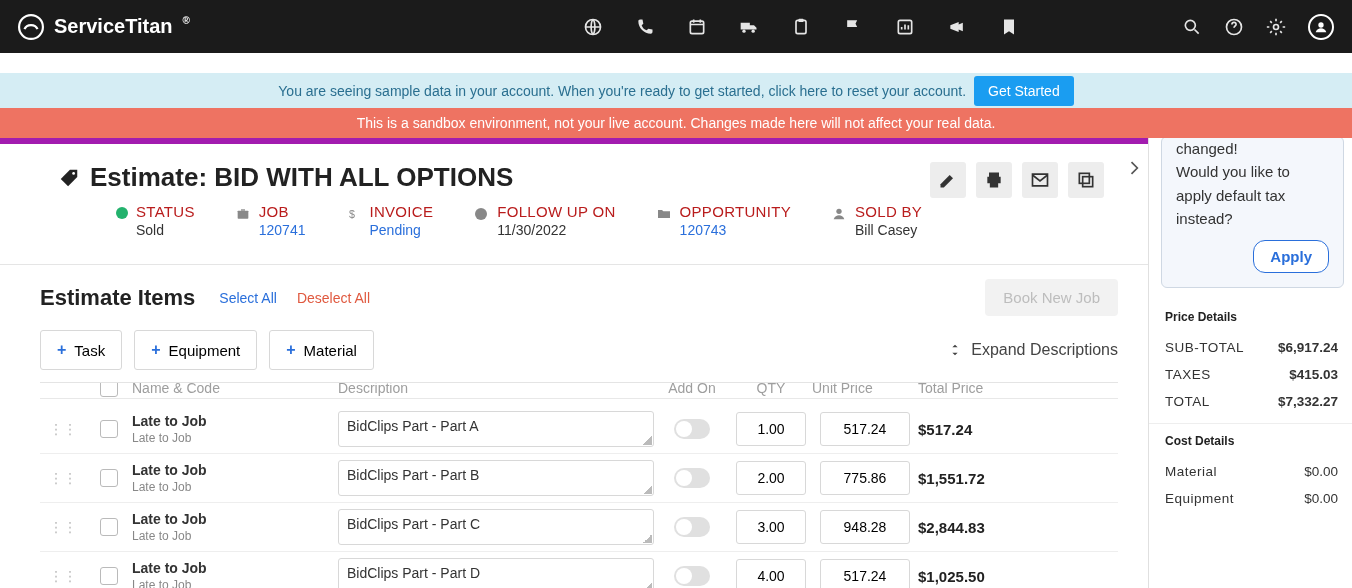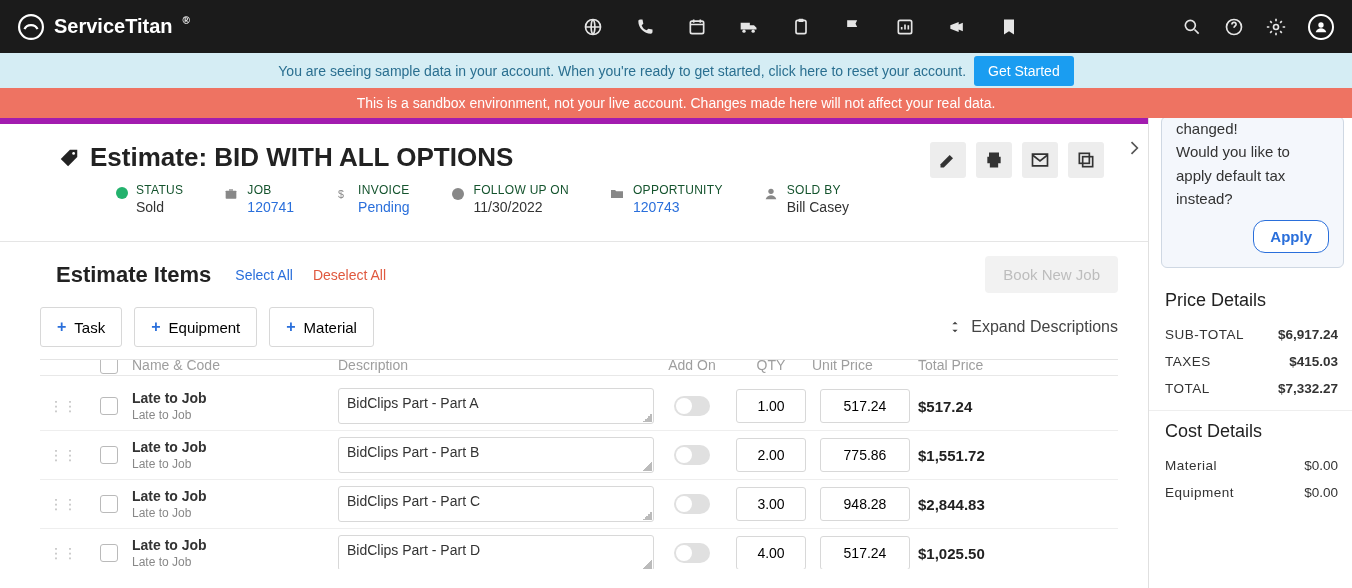--- a/index.html
+++ b/index.html
@@ -5,42 +5,42 @@
   *{box-sizing:border-box;margin:0;padding:0;font-family:Arial,Helvetica,sans-serif;}
   body{background:#fff;color:#222;font-size:14px;width:1352px;height:588px;overflow:hidden;}
   .topbar{background:#1b1b1b;height:53px;display:flex;align-items:center;padding:0 18px;color:#fff;}
   .logo{display:flex;align-items:center;gap:10px;font-weight:bold;font-size:20px;}
   .logo-mark{width:26px;height:26px;}
   .nav-icons{display:flex;align-items:center;gap:32px;margin-left:auto;margin-right:auto;padding-left:230px;}
   .nav-icons .ic, .right-icons .ic{width:20px;height:20px;fill:#e5e5e5;cursor:pointer;}
   .right-icons{display:flex;align-items:center;gap:22px;}
   .avatar-circle{width:26px;height:26px;border:2px solid #fff;border-radius:50%;display:flex;align-items:center;justify-content:center;}
   .avatar-circle svg{width:16px;height:16px;fill:#fff;}
-  .banner1{background:#d5edf4;color:#2a6f90;font-size:14px;height:35px;display:flex;align-items:center;justify-content:center;gap:8px;}
+  .banner1{background:#d5edf4;color:#2a6f90;font-size:14px;height:35px;display:flex;align-items:center;justify-content:center;gap:8px;margin-top:20px;}
   .btn-getstarted{background:#1a9df1;color:#fff;border:none;border-radius:3px;padding:7px 14px;font-size:14px;cursor:pointer;}
   .banner2{background:#ee7362;color:#fff;height:30px;display:flex;align-items:center;justify-content:center;font-size:14px;}
   .mainrow{display:flex;height:calc(588px - 53px - 35px - 30px);}
   .leftpane{flex:1;overflow:hidden;position:relative;border-top:6px solid #a21caf;}
   .rightpane{width:204px;border-left:1px solid #e0e0e0;padding:0 0 0 0;overflow:hidden;}
   .lp-head{padding:18px 30px 14px 58px;position:relative;}
   .est-title{font-size:26px;font-weight:800;display:flex;align-items:center;gap:10px;}
   .tag-ic{width:22px;height:22px;fill:#222;transform:rotate(90deg);}
   .head-actions{position:absolute;right:44px;top:18px;display:flex;gap:10px;}
   .head-actions .sq{width:36px;height:36px;background:#ededed;border-radius:3px;display:flex;align-items:center;justify-content:center;cursor:pointer;}
   .head-actions svg{width:20px;height:20px;fill:#333;}
   .chev-right{position:absolute;right:4px;top:14px;width:20px;height:20px;fill:#555;cursor:pointer;}
   .metarow{display:flex;gap:40px;padding:10px 0 12px 58px;font-size:12px;}
   .meta{display:flex;gap:8px;align-items:flex-start;}
   .meta svg{width:16px;height:16px;fill:#888;margin-top:3px;}
   .dot-sold{width:12px;height:12px;background:#23b26d;border-radius:50%;margin-top:4px;}
-  .meta .lbl{color:#14532d;font-size:12px;letter-spacing:.3px;}
+  .meta .lbl{color:#b91c1c;font-size:15px;letter-spacing:.3px;}
   .meta .val{color:#333;font-size:14px;margin-top:2px;}
   .meta .val.link{color:#2a6fdb;}
   .divider{border-top:1px solid #e5e5e5;}
-  .items-head{display:flex;align-items:center;padding:14px 30px 14px 40px;margin-left:16px;}
+  .items-head{display:flex;align-items:center;padding:14px 30px 14px 40px;}
   .items-head h2{font-size:22px;font-weight:800;flex:0 0 auto;margin-right:24px;}
   .sel-all{color:#2a6fdb;margin-right:20px;cursor:pointer;}
   .desel-all{color:#e0593f;cursor:pointer;}
   .booknew{margin-left:auto;background:#f2f2f2;color:#bdbdbd;border:none;border-radius:4px;padding:10px 18px;font-size:15px;}
   .addrow{display:flex;align-items:center;padding:0 30px 12px 40px;gap:12px;}
   .addbtn{border:1px solid #d8d8d8;background:#fff;border-radius:3px;padding:10px 16px;font-size:15px;display:flex;align-items:center;gap:8px;cursor:pointer;}
   .addbtn .plus{color:#2a6fdb;font-weight:bold;font-size:16px;}
   .expand{margin-left:auto;display:flex;align-items:center;gap:8px;color:#444;font-size:16px;cursor:pointer;}
   .expand svg{width:16px;height:16px;fill:#444;}
   .tablewrap{border-top:1px solid #e4e4e4;margin:0 30px 0 40px;overflow:hidden;height:210px;position:relative;}
@@ -68,21 +68,21 @@
   .inpt{width:70px;height:34px;border:1px solid #d8d8d8;border-radius:3px;text-align:center;font-size:14px;}
   .unit-cell .inpt{width:90px;}
   .qty-cell{width:82px;display:flex;justify-content:center;}
   .unit-cell{width:106px;display:flex;justify-content:center;}
   .total-cell{width:120px;font-weight:700;color:#222;font-size:15px;}
   
   .taxbox{margin:0 8px 10px 12px;border:1px solid #cfd8e3;border-radius:6px;padding:0 14px 14px 14px;background:#f4f7fc;position:relative;top:-2px;}
   .taxbox p{font-size:15px;line-height:1.55;color:#333;}
   .applybtn{float:right;margin-top:10px;border:1.5px solid #2a6fdb;color:#2a6fdb;background:#fff;border-radius:12px;padding:7px 16px;font-size:15px;font-weight:600;cursor:pointer;}
   .sect{padding:10px 14px 8px 16px;}
-  .sect h3{font-size:18px;font-weight:400;margin-bottom:10px;}
+  .sect h3{font-size:12px;font-weight:700;margin-bottom:10px;}
   .kv{display:flex;justify-content:space-between;font-size:13.5px;padding:6px 0;color:#333;}
   .kv .k{letter-spacing:.5px;}
   .kv.strong .k{font-weight:400;}
   .kv.strong .v{font-weight:700;}
   .hr{border-top:1px solid #eee;margin:0 0 0 0;}
 </style>
 </head>
 <body>
 
 <div class="topbar">

